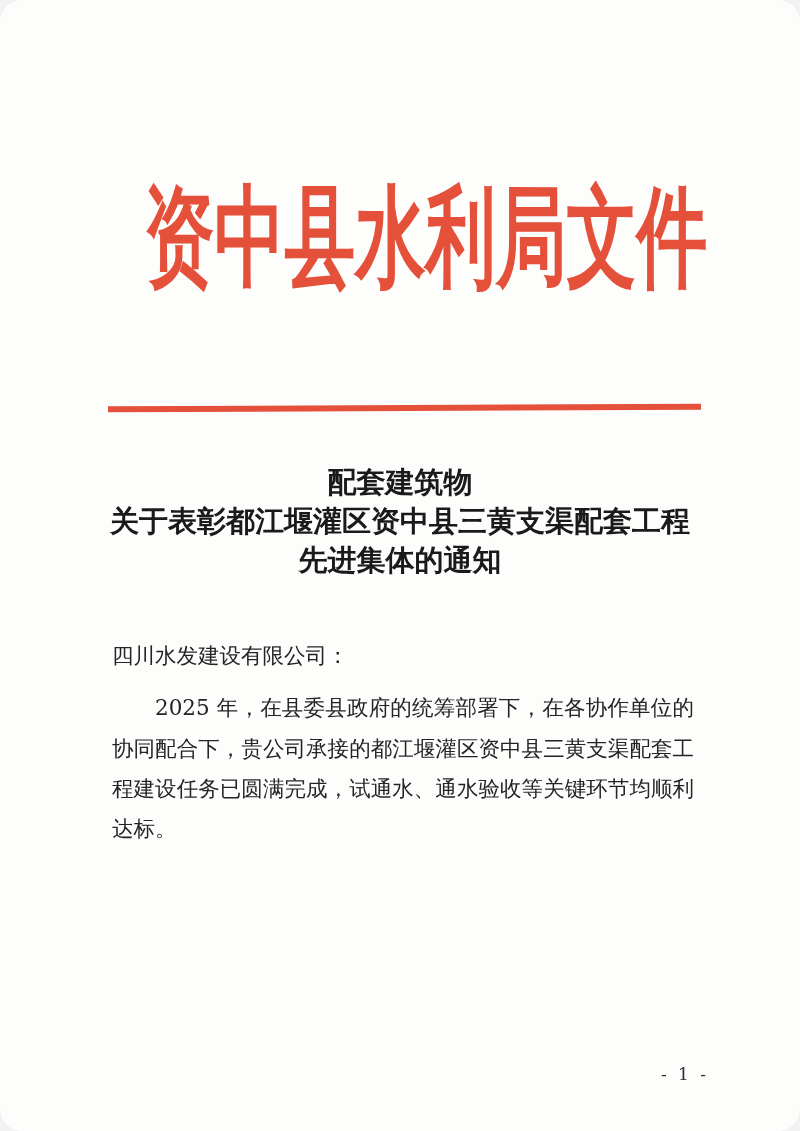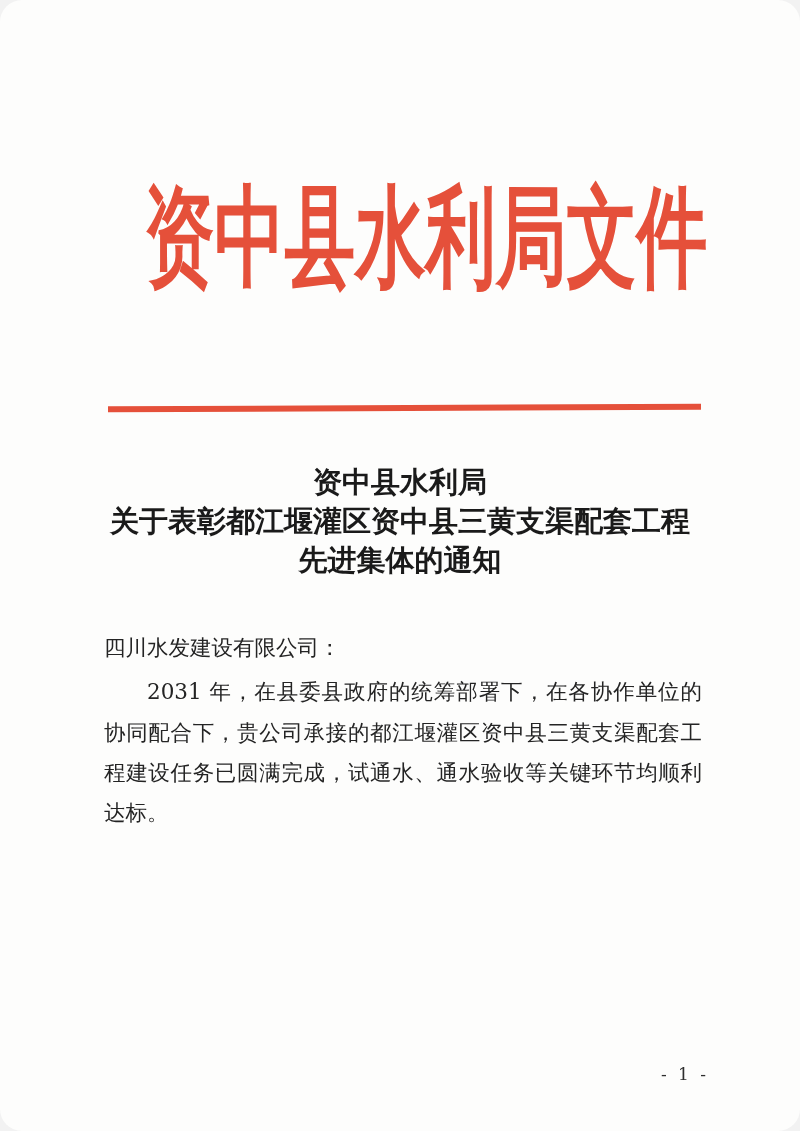--- a/index.html
+++ b/index.html
@@ -60,21 +60,21 @@
   .body-text {
     position: absolute;
     top: 624px;
     left: 100px;
     width: 606px;
     font-size: 21.5px;
     line-height: 40.3px;
     text-align: justify;
     color: #242424;
   }
-  .body-text p { margin: 4px; }
+  .body-text p { margin: 12px; }
   .body-text p.para { text-indent: 2em; }
   
   .page-number {
     position: absolute;
     top: 1064px;
     left: 645px;
     width: 80px;
     text-align: center;
     font-size: 17px;
     letter-spacing: 3px;
@@ -85,25 +85,25 @@
 </head>
 <body>
 
 <div class="page">
 
   <div class="banner">资中县水利局文件</div>
 
   <div class="red-rule"></div>
 
   <div class="doc-title">
-    <div>资中县水利局</div>
+    <div>配套建筑物</div>
     <div>关于表彰都江堰灌区资中县三黄支渠配套工程</div>
     <div>先进集体的通知</div>
   </div>
 
   <div class="body-text">
     <p class="salutation">四川水发建设有限公司：</p>
-    <p class="para">2031 年，在县委县政府的统筹部署下，在各协作单位的协同配合下，贵公司承接的都江堰灌区资中县三黄支渠配套工程建设任务已圆满完成，试通水、通水验收等关键环节均顺利达标。</p>
+    <p class="para">2025 年，在县委县政府的统筹部署下，在各协作单位的协同配合下，贵公司承接的都江堰灌区资中县三黄支渠配套工程建设任务已圆满完成，试通水、通水验收等关键环节均顺利达标。</p>
   </div>
 
   <div class="page-number">- 1 -</div>
 
 </div>
 
 </body></html>

